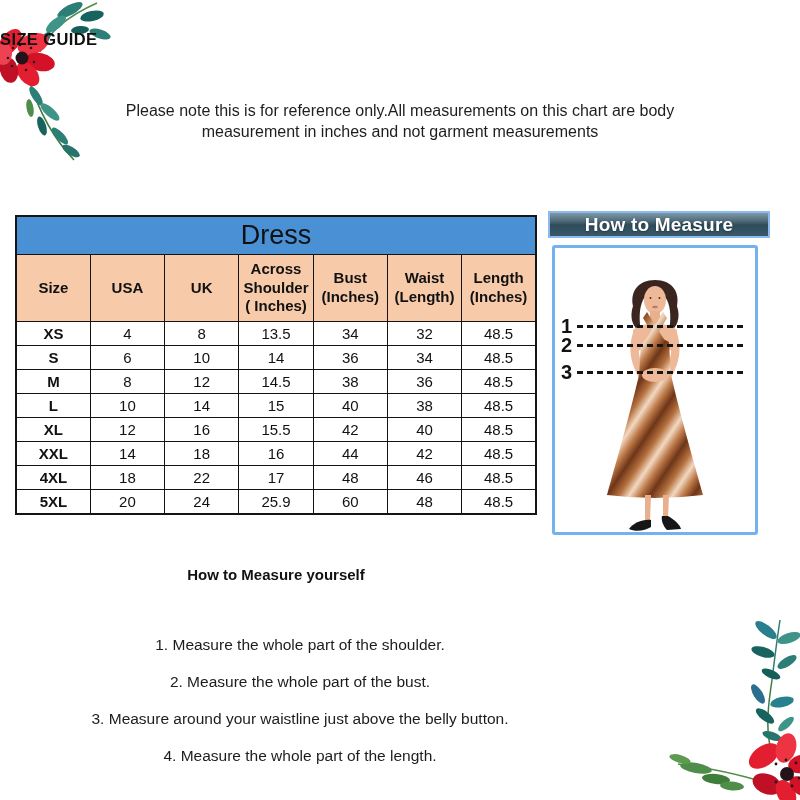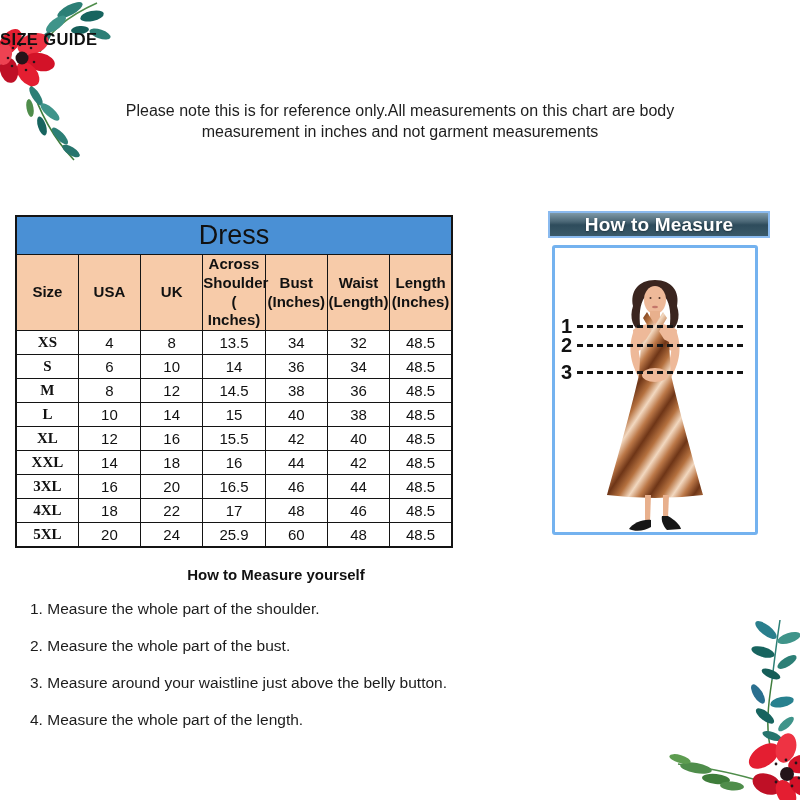--- a/index.html
+++ b/index.html
@@ -10,48 +10,48 @@
   }
   .abs{position:absolute;}
 
   
   #page-title{top:30px;left:0;width:800px;text-align:left;
     font-size:16.5px;font-weight:bold;letter-spacing:.4px;color:#111;}
   #page-note{top:59px;left:75px;width:650px;text-align:center;
     font-size:16px;line-height:21px;color:#1e1e1e;margin-top:41px;}
 
   
-  #size-table{left:15px;top:215px;width:438px;
+  #size-table{left:15px;top:215px;width:522px;
     border-collapse:collapse;table-layout:fixed;border:2px solid #141414;}
   #size-table th,#size-table td{border:1px solid #141414;text-align:center;
     vertical-align:middle;padding:0;color:#111;}
   .product-th{background:#4a90d5;height:37px;font-size:27px;font-weight:400;}
   .col-h{background:#f7cba9;height:66px;font-size:15px;font-weight:bold;line-height:1.25;padding:0 2px;}
   #size-table tbody td{height:23px;font-size:15px;font-weight:400;background:#fff;}
-  #size-table td.size-cell{font-weight:bold;font-family:Liberation Serif, serif;}
+  #size-table td.size-cell{font-weight:bold;}
 
   
   #measure-btn{left:548px;top:211px;width:222px;height:27px;box-sizing:border-box;
     border-radius:0;border:2px solid #8abaef;
     background:linear-gradient(180deg,#7e99a7 0%,#4a6675 38%,#2e4c5c 52%,#3a5968 100%);
     color:#fff;font-size:19px;font-weight:bold;text-align:center;line-height:23px;
     letter-spacing:.2px;text-shadow:0 1px 2px rgba(0,0,0,.35);}
   #measure-box{left:552px;top:245px;width:206px;height:290px;box-sizing:border-box;
     border:3px solid #74b2ef;border-radius:3px;background:#fff;}
   #measure-box svg{position:absolute;left:0;top:0;}
   .marker-row{position:absolute;left:6px;width:186px;height:22px;display:flex;align-items:center;}
   .marker-row .num{font-size:20px;font-weight:bold;color:#121212;width:13px;margin-right:3px;line-height:1;}
   .marker-row .dash{flex:1;height:3px;
     background:repeating-linear-gradient(90deg,#161616 0 6px,transparent 6px 10px);}
   #marker-1{top:67px}#marker-2{top:86px}#marker-3{top:113px}
 
   
   #howto-title{top:566px;left:0;width:552px;text-align:center;
     font-size:15px;font-weight:bold;color:#111;}
-  #instruction-list{top:600px;left:30px;width:540px;}
+  #instruction-list{top:636px;left:30px;width:540px;text-align:center;}
   .instr-item{font-size:15.5px;color:#1c1c1c;height:17px;margin-bottom:20px;white-space:nowrap;}
 
   
   #floral-tl{left:0;top:0;}
   #floral-br{left:668px;top:616px;}
 </style>
 </head>
 <body>
 
 <svg id="floral-tl" class="abs" width="125" height="170" viewBox="0 0 125 170" aria-hidden="true">
@@ -156,29 +156,20 @@
         <td>40</td>
         <td>48.5</td>
       </tr>
       <tr>
         <td class="size-cell">XXL</td>
         <td>14</td>
         <td>18</td>
         <td>16</td>
         <td>44</td>
         <td>42</td>
-        <td>48.5</td>
-      </tr>
-      <tr>
-        <td class="size-cell">3XL</td>
-        <td>16</td>
-        <td>20</td>
-        <td>16.5</td>
-        <td>46</td>
-        <td>44</td>
         <td>48.5</td>
       </tr>
       <tr>
         <td class="size-cell">4XL</td>
         <td>18</td>
         <td>22</td>
         <td>17</td>
         <td>48</td>
         <td>46</td>
         <td>48.5</td>

